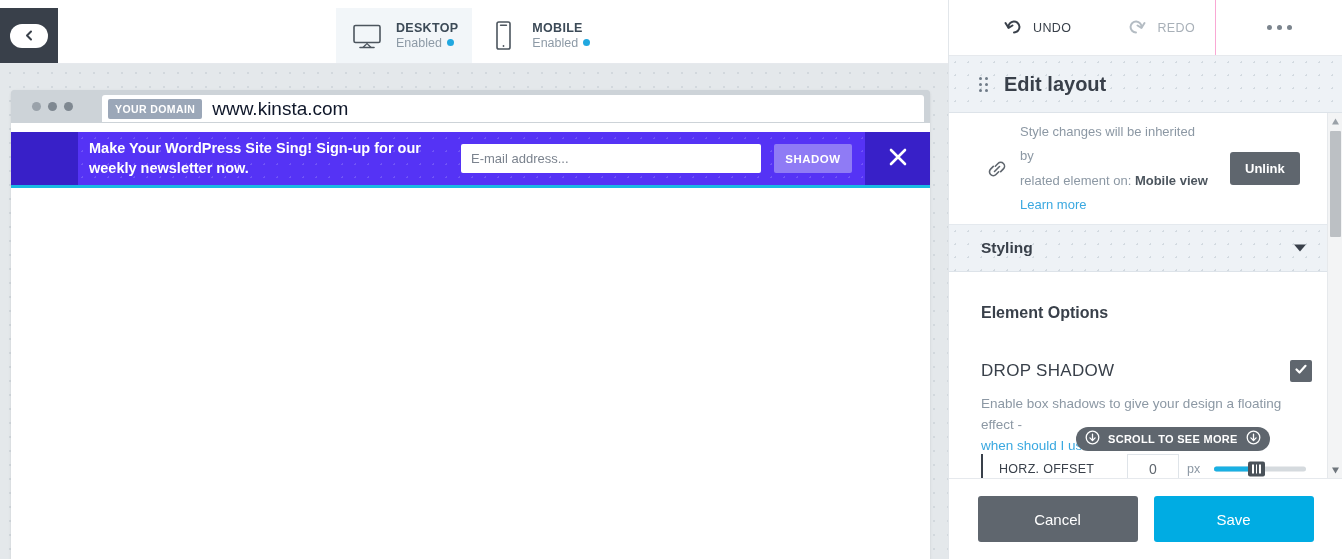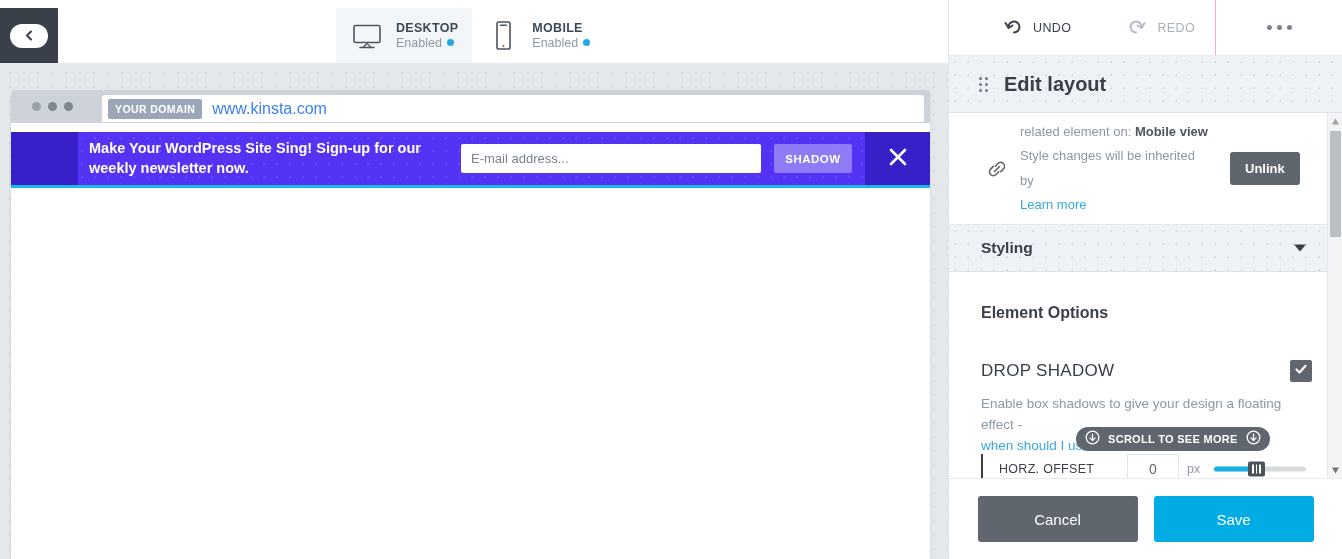--- a/index.html
+++ b/index.html
@@ -113,21 +113,21 @@
     margin-left: 6px;
     background: #9ba7b8;
     color: #ffffff;
     font-size: 10.5px; font-weight: bold;
     letter-spacing: .4px;
     padding: 4px 7px 4px 7px;
     border-radius: 2px;
   }
   .url-text {
     margin-left: 10px;
-    font-size: 16px; color: #3b82f6;
+    font-size: 19px; color: #0f172a;
   }
 
   
   .page-canvas {
     position: absolute; left: 0; top: 33px;
     width: 919px; height: 438px;
     background: #ffffff;
   }
 
   
@@ -587,24 +587,24 @@
 
       <div class="inherit-row">
         <span class="link-icon">
           <svg width="30" height="30" viewBox="0 0 30 30">
             <path d="M12.5 17.5 L17.5 12.5" stroke="#5f666e" stroke-width="1.6" stroke-linecap="round"></path>
             <path d="M11.3 12.4 L8.6 15.1 a3.8 3.8 0 0 0 5.4 5.4 l2.7 -2.7" fill="none" stroke="#5f666e" stroke-width="1.6" stroke-linecap="round"></path>
             <path d="M18.7 17.6 L21.4 14.9 a3.8 3.8 0 0 0 -5.4 -5.4 l-2.7 2.7" fill="none" stroke="#5f666e" stroke-width="1.6" stroke-linecap="round"></path>
           </svg>
         </span>
         <div class="inherit-text">
+          <div>Style changes will be inherited by</div>
           <div>
             <span>related element on: </span><span class="strong">Mobile view</span>
           </div>
-          <div>Style changes will be inherited by</div>
           <div class="learn-more">Learn more</div>
         </div>
         <button class="unlink-btn">Unlink</button>
       </div>
 
       <div class="styling-bar">
         <span class="styling-label">Styling</span>
         <span class="caret"></span>
       </div>
 

